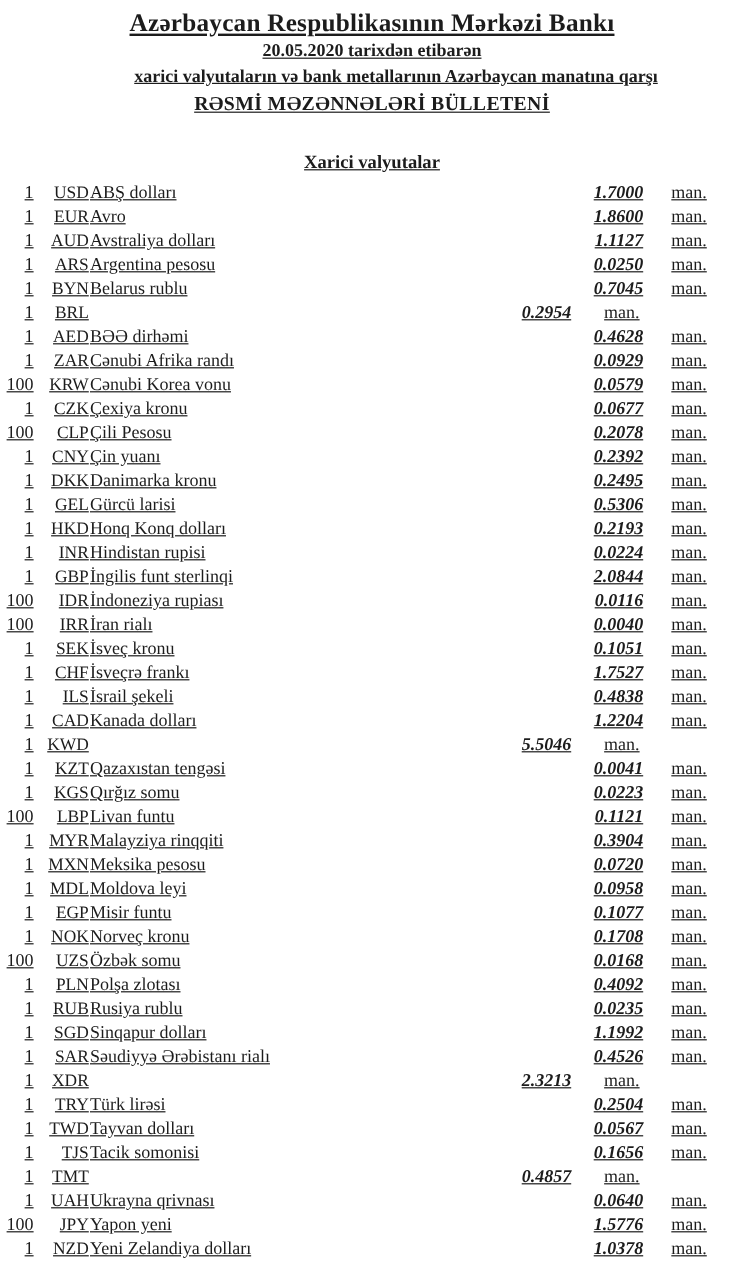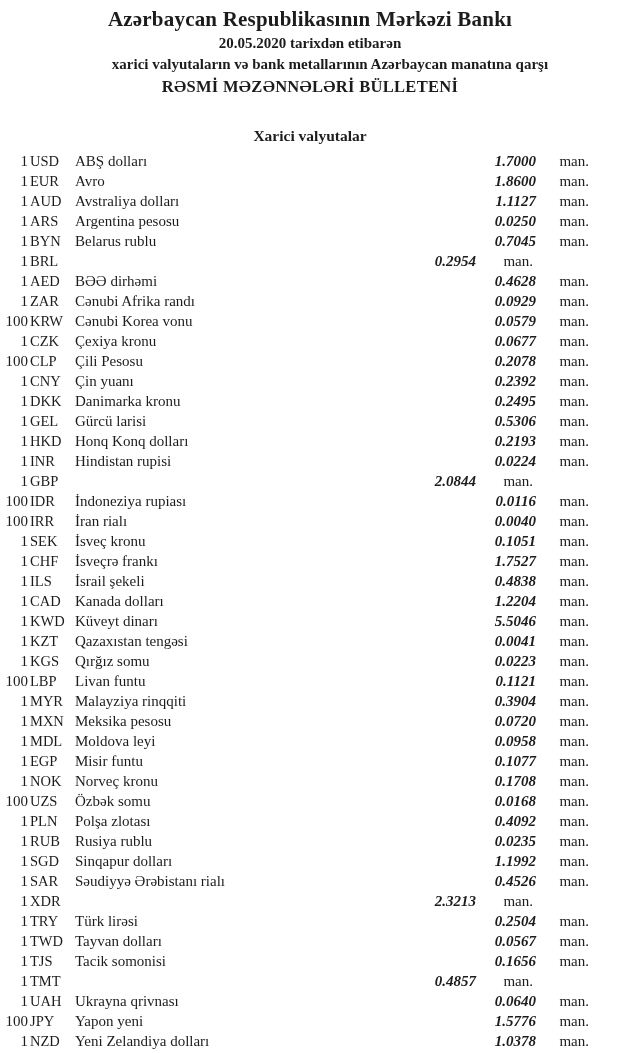--- a/index.html
+++ b/index.html
@@ -4,21 +4,21 @@
 <style>
   html, body { margin: 0; padding: 0; }
   body {
     width: 620px;
     height: 1053px;
     background: #ffffff;
     color: #1c1c1c;
     font-family: "Liberation Serif", "DejaVu Serif", serif;
     overflow: hidden;
   }
-  .page { padding-top: 6px; }
+  .page { padding-top: 6px; text-decoration: underline; }
 
   .hdr { text-align: center; font-weight: bold; }
   .bank-name   { font-size: 21px;   line-height: 27px; letter-spacing: 0.2px; }
   .date-line   { font-size: 15px;   line-height: 21px; }
   .subtitle    { font-size: 15px;   line-height: 21px; padding-left: 40px; }
   .bulletin    { font-size: 16.5px; line-height: 24px; letter-spacing: 0.3px; }
 
   .section-title {
     text-align: center;
     font-weight: bold;
@@ -31,21 +31,21 @@
   .row {
     display: grid;
     grid-template-columns: 30px 44px 402px 60px 56px;
     height: 20px;
     line-height: 20px;
     font-size: 15px;
     padding-right: 28px;
     white-space: nowrap;
   }
   .qty  { text-align: right; padding-right: 2px; }
-  .code { text-align: left; font-size: 14.5px; }
+  .code { text-align: right; font-size: 14.5px; }
   .name { padding-left: 1px; overflow: hidden; }
   .rate { text-align: right; font-weight: bold; font-style: italic; }
   .unit { text-align: right; padding-right: 3px; }
 </style>
 </head>
 <body>
 
 <div class="page">
   <div class="hdr">
     <div class="bank-name">Azərbaycan Respublikasının Mərkəzi Bankı</div>
@@ -180,20 +180,21 @@
     <span class="qty">1</span>
     <span class="code">INR</span>
     <span class="name">Hindistan rupisi</span>
     <span class="rate">0.0224</span>
     <span class="unit">man.</span>
   </div>
 
   <div class="row">
     <span class="qty">1</span>
     <span class="code">GBP</span>
+    <span class="name">İngilis funt sterlinqi</span>
     <span class="rate">2.0844</span>
     <span class="unit">man.</span>
   </div>
 
   <div class="row">
     <span class="qty">100</span>
     <span class="code">IDR</span>
     <span class="name">İndoneziya rupiası</span>
     <span class="rate">0.0116</span>
     <span class="unit">man.</span>
@@ -235,21 +236,20 @@
     <span class="qty">1</span>
     <span class="code">CAD</span>
     <span class="name">Kanada dolları</span>
     <span class="rate">1.2204</span>
     <span class="unit">man.</span>
   </div>
 
   <div class="row">
     <span class="qty">1</span>
     <span class="code">KWD</span>
-    <span class="name">Küveyt dinarı</span>
     <span class="rate">5.5046</span>
     <span class="unit">man.</span>
   </div>
 
   <div class="row">
     <span class="qty">1</span>
     <span class="code">KZT</span>
     <span class="name">Qazaxıstan tengəsi</span>
     <span class="rate">0.0041</span>
     <span class="unit">man.</span>

